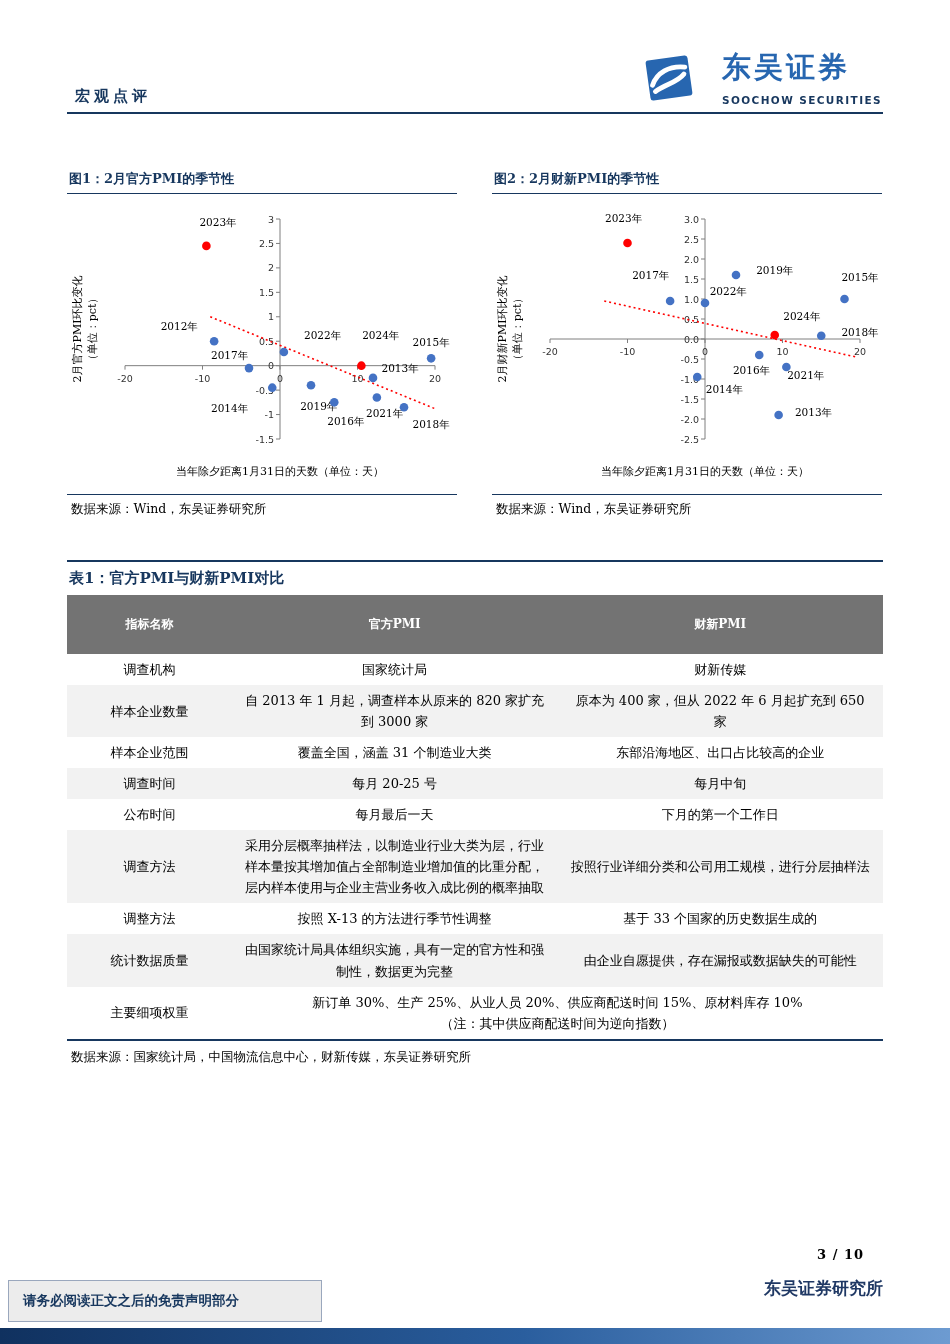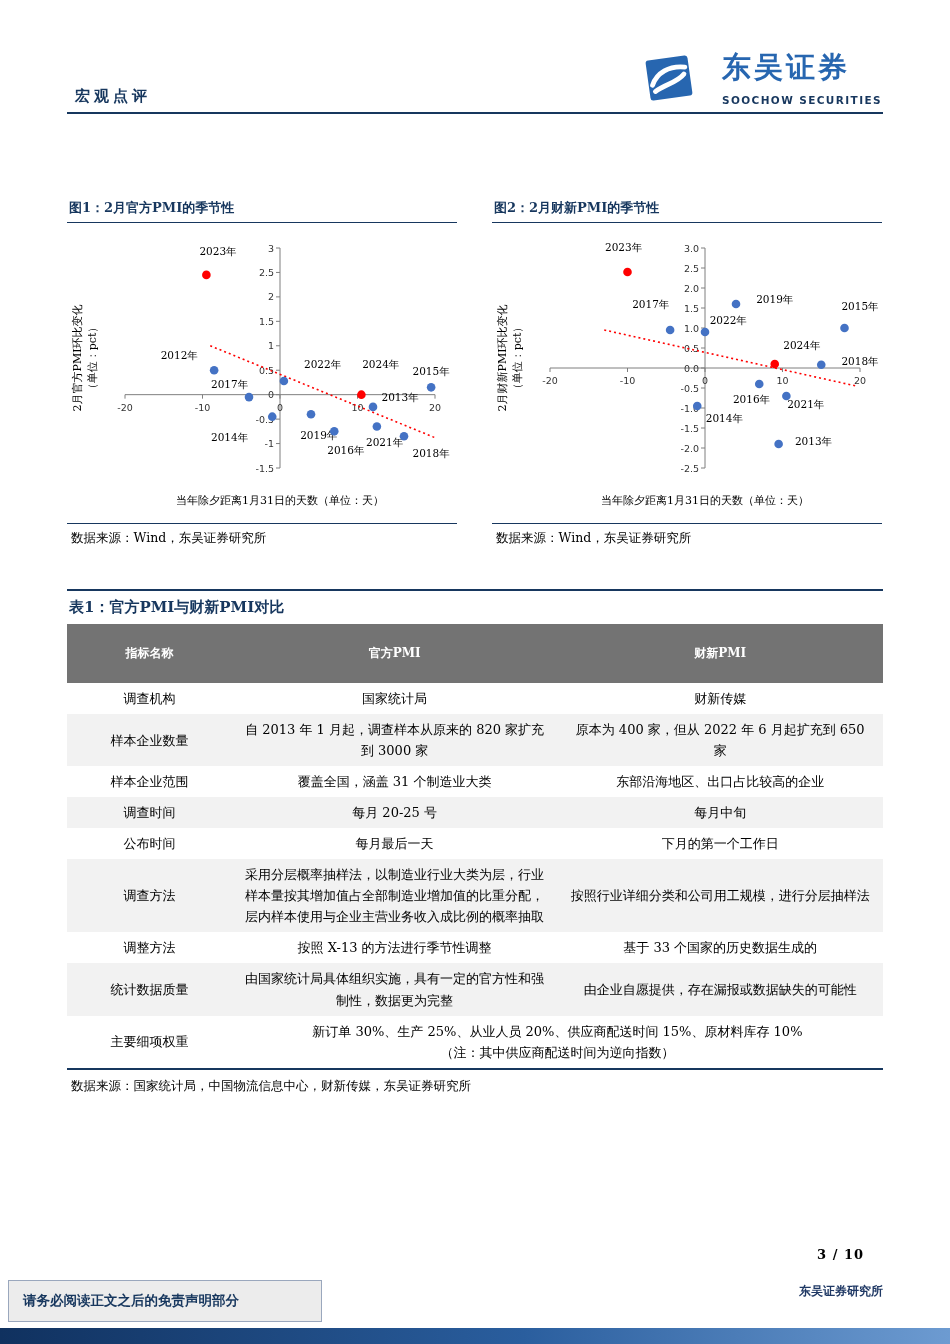--- a/index.html
+++ b/index.html
@@ -20,39 +20,39 @@
   .logo-text { display:flex; flex-direction:column; }
   .logo-cn { font-size:29px; font-weight:bold; color:#2766B0; letter-spacing:3px; line-height:1.15;
              font-family:"DejaVu Sans","Liberation Sans",sans-serif; }
   .logo-en { font-size:10.5px; font-weight:bold; color:#17375E; letter-spacing:1.4px; margin-top:10px;
              font-family:"DejaVu Sans","Liberation Sans",sans-serif; }
   .header-rule { margin:0 67px; border-bottom:2px solid #17375E; }
 
   
   .figures-row { display:flex; gap:35px; padding:0 67px; margin-top:56px; }
   .fig { width:390px; }
-  .fig-title { font-size:13px; font-weight:bold; color:#17375E; padding:0 0 5px 2px; border-bottom:1.5px solid #17375E;margin-top:29px; }
+  .fig-title { font-size:13px; font-weight:bold; color:#17375E; padding:0 0 5px 2px; border-bottom:1.5px solid #17375E; }
   .fig svg { display:block; }
   .fig-source { border-top:1px solid #17375E; font-size:12.5px; padding:6px 0 0 4px; }
   svg text.tick { font-size:9.5px; fill:#333; font-family:"DejaVu Sans","Liberation Sans",sans-serif; }
   svg text.plabel { font-size:10.5px; fill:#000; font-family:"DejaVu Serif","Liberation Serif",serif; }
   svg text.axlabel { font-size:11px; fill:#000; font-family:"DejaVu Serif","Liberation Serif",serif; }
 
   
   .table-section { padding:0 67px; margin-top:42px; }
   .table-title { border-top:2px solid #17375E; font-size:15px; font-weight:bold; color:#17375E; padding:7px 0 7px 2px; }
   table.pmi { width:100%; border-collapse:collapse; border-bottom:2px solid #17375E; }
   table.pmi thead th { background:#737373; color:#fff; font-size:12px; font-weight:bold; padding:21px 6px; }
   table.pmi tbody td { font-size:13px; padding:5px 12px; text-align:center; vertical-align:middle; line-height:1.62; }
   table.pmi tbody tr:nth-child(even) td { background:#F2F2F2; }
   .table-source { font-size:12.5px; padding:8px 0 0 4px; }
 
   
   .page-num { position:absolute; right:86px; bottom:82px; font-size:13px; font-weight:bold; letter-spacing:1px; }
-  .footer-org { position:absolute; right:67px; bottom:44px; font-size:12px; font-weight:bold; color:#1F3864; }
+  .footer-org { position:absolute; right:67px; bottom:44px; font-size:17px; font-weight:bold; color:#1F3864; }
   .disclaimer-box { position:absolute; left:8px; bottom:22px; width:314px; height:42px; background:#ECECEC;
                     border:1px solid #9aa7bd; display:flex; align-items:center; padding-left:14px;
                     font-size:13.5px; font-weight:bold; color:#17375E; }
   .bottom-bar { position:absolute; left:0; bottom:0; width:950px; height:16px;
                 background:linear-gradient(90deg,#10315F 0%,#2A5E9E 55%,#6D9BD1 100%); }
 </style>
 </head>
 <body>
 
 <div class="page">

